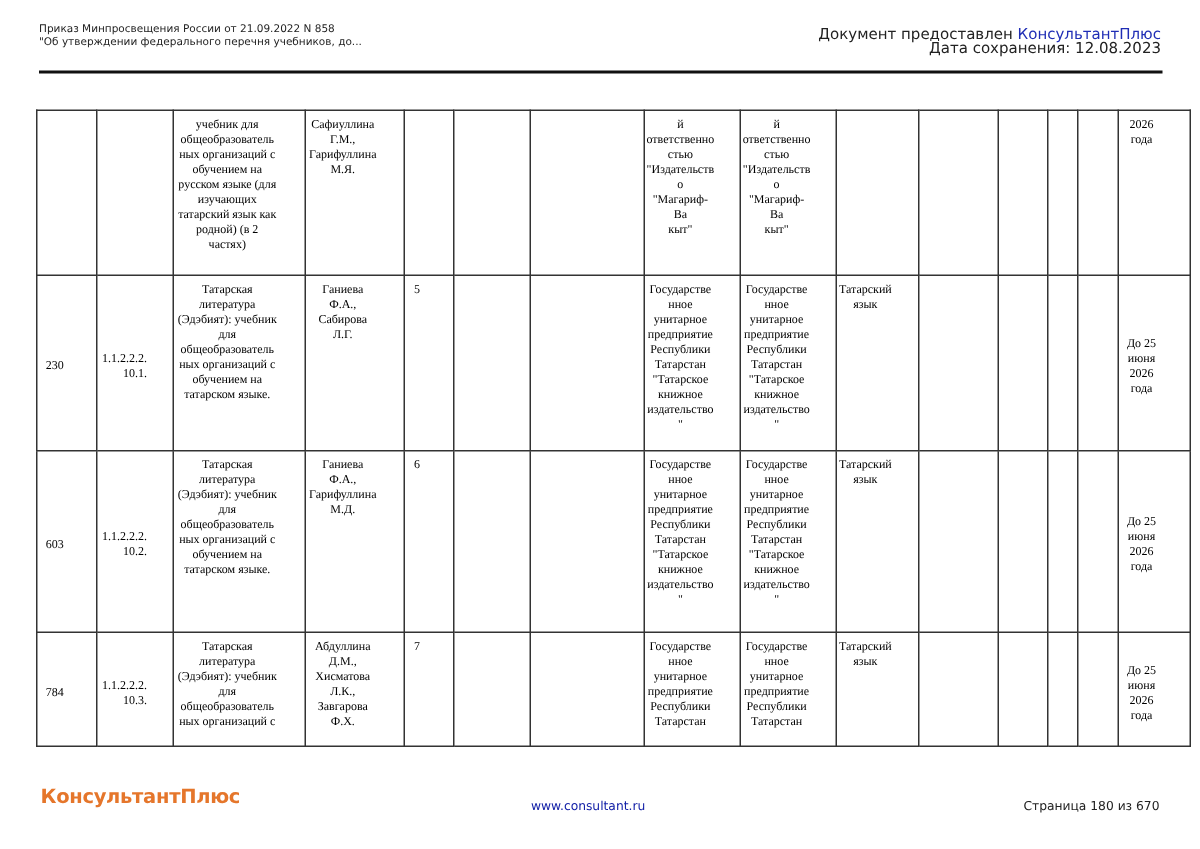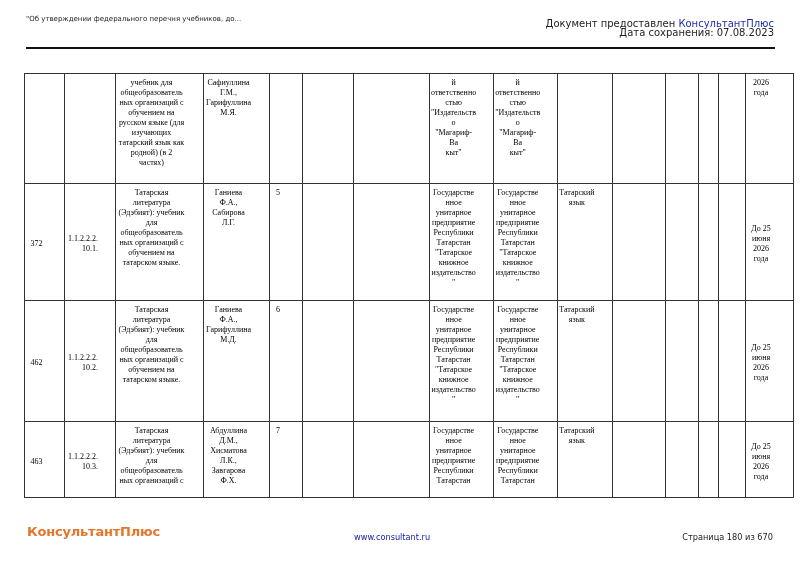--- a/index.html
+++ b/index.html
@@ -17,26 +17,27 @@
   .cell-text { white-space: pre-line; display: block; }
   .ftr-brand { position: absolute; left: 27px; top: 524px; font-size: 13px; font-weight: bold; color: #e5762b; font-family: "DejaVu Sans", sans-serif; letter-spacing: -0.2px; }
   .ftr-tag { position: absolute; left: 27px; top: 569px; font-size: 6.6px; font-weight: bold; color: #111; }
   .ftr-url { position: absolute; left: 354px; top: 532px; font-size: 8.2px; font-weight: normal; color: #1522a8; }
   .ftr-page { position: absolute; right: 27px; top: 532px; font-size: 8.2px; color: #222; }
 </style>
 </head>
 <body>
 
 <div class="hdr-left">
+  <div>Приказ Минпросвещения России от 21.09.2022 N 858</div>
   <div>"Об утверждении федерального перечня учебников, до...</div>
 </div>
 
 <div class="hdr-right">
   <div><span>Документ предоставлен </span><span class="brand">КонсультантПлюс</span></div>
-  <div>Дата сохранения: 07.08.2023</div>
+  <div>Дата сохранения: 12.08.2023</div>
 </div>
 
 <div class="hdr-rule"></div>
 
 <table class="grid">
   <colgroup>
     <col style="width:40px">
       <col style="width:47px">
       <col style="width:88px">
       <col style="width:66px">
@@ -118,21 +119,21 @@
         </td>
       <td>
           <span class="cell-text"></span>
         </td>
       <td class="deadline top">
           <span class="cell-text">2026 года</span>
         </td>
     </tr>
     <tr style="height:117px">
       <td class="num">
-          <span class="cell-text">372</span>
+          <span class="cell-text">230</span>
         </td>
       <td class="code">
           <span class="cell-text">1.1.2.2.2.
 10.1.</span>
         </td>
       <td>
           <span class="cell-text">Татарская
 литература
 (Эдэбият): учебник
 для
@@ -195,21 +196,21 @@
           <span class="cell-text"></span>
         </td>
       <td class="deadline">
           <span class="cell-text">До 25
 июня
 2026 года</span>
         </td>
     </tr>
     <tr style="height:121px">
       <td class="num">
-          <span class="cell-text">462</span>
+          <span class="cell-text">603</span>
         </td>
       <td class="code">
           <span class="cell-text">1.1.2.2.2.
 10.2.</span>
         </td>
       <td>
           <span class="cell-text">Татарская
 литература
 (Эдэбият): учебник
 для
@@ -273,21 +274,21 @@
           <span class="cell-text"></span>
         </td>
       <td class="deadline">
           <span class="cell-text">До 25
 июня
 2026 года</span>
         </td>
     </tr>
     <tr style="height:76px">
       <td class="num">
-          <span class="cell-text">463</span>
+          <span class="cell-text">784</span>
         </td>
       <td class="code">
           <span class="cell-text">1.1.2.2.2.
 10.3.</span>
         </td>
       <td>
           <span class="cell-text">Татарская
 литература
 (Эдэбият): учебник
 для

